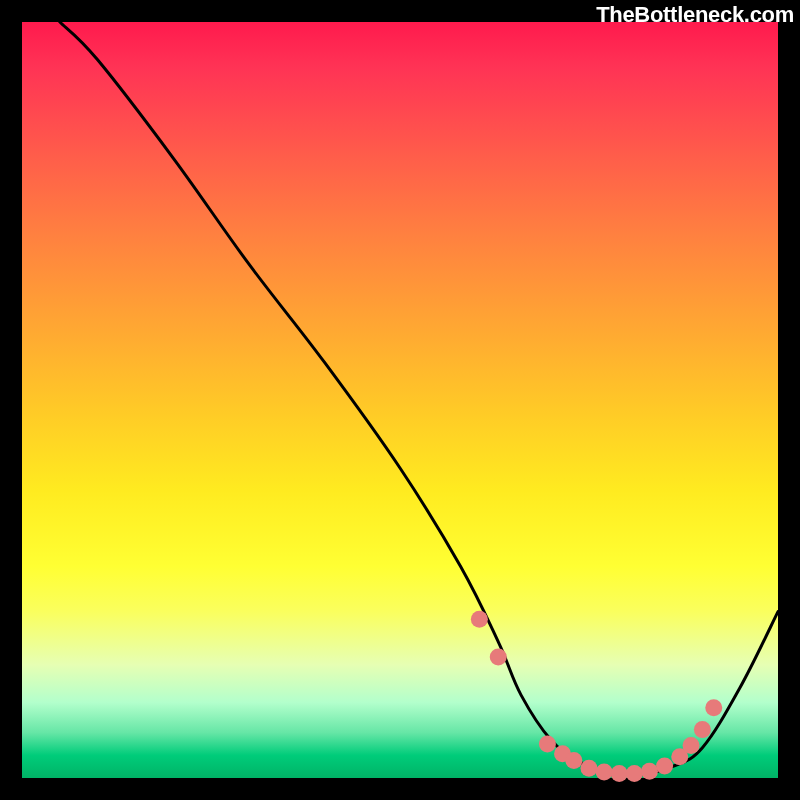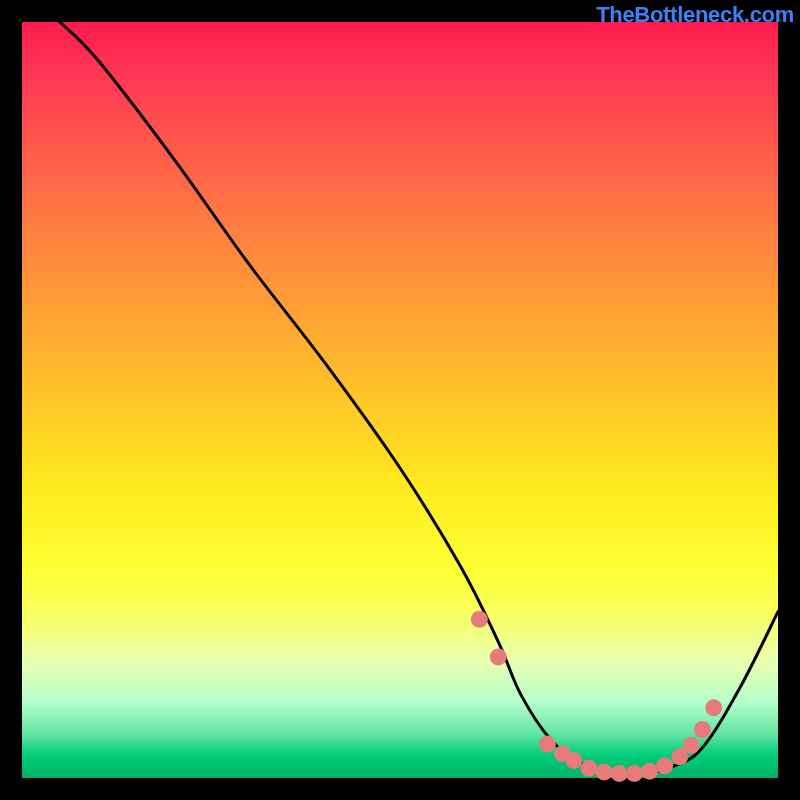--- a/index.html
+++ b/index.html
@@ -34,21 +34,21 @@
       #00b366 100%
     );
   }
   .watermark {
     position: absolute;
     top: 2px;
     right: 6px;
     font-family: Arial, Helvetica, sans-serif;
     font-size: 22px;
     font-weight: bold;
-    color: #3b82f6;
+    color: #ffffff;
     letter-spacing: -0.3px;
   }
   svg.curve {
     position: absolute;
     left: 22px;
     top: 22px;
     width: 756px;
     height: 756px;
     overflow: visible;
   }

